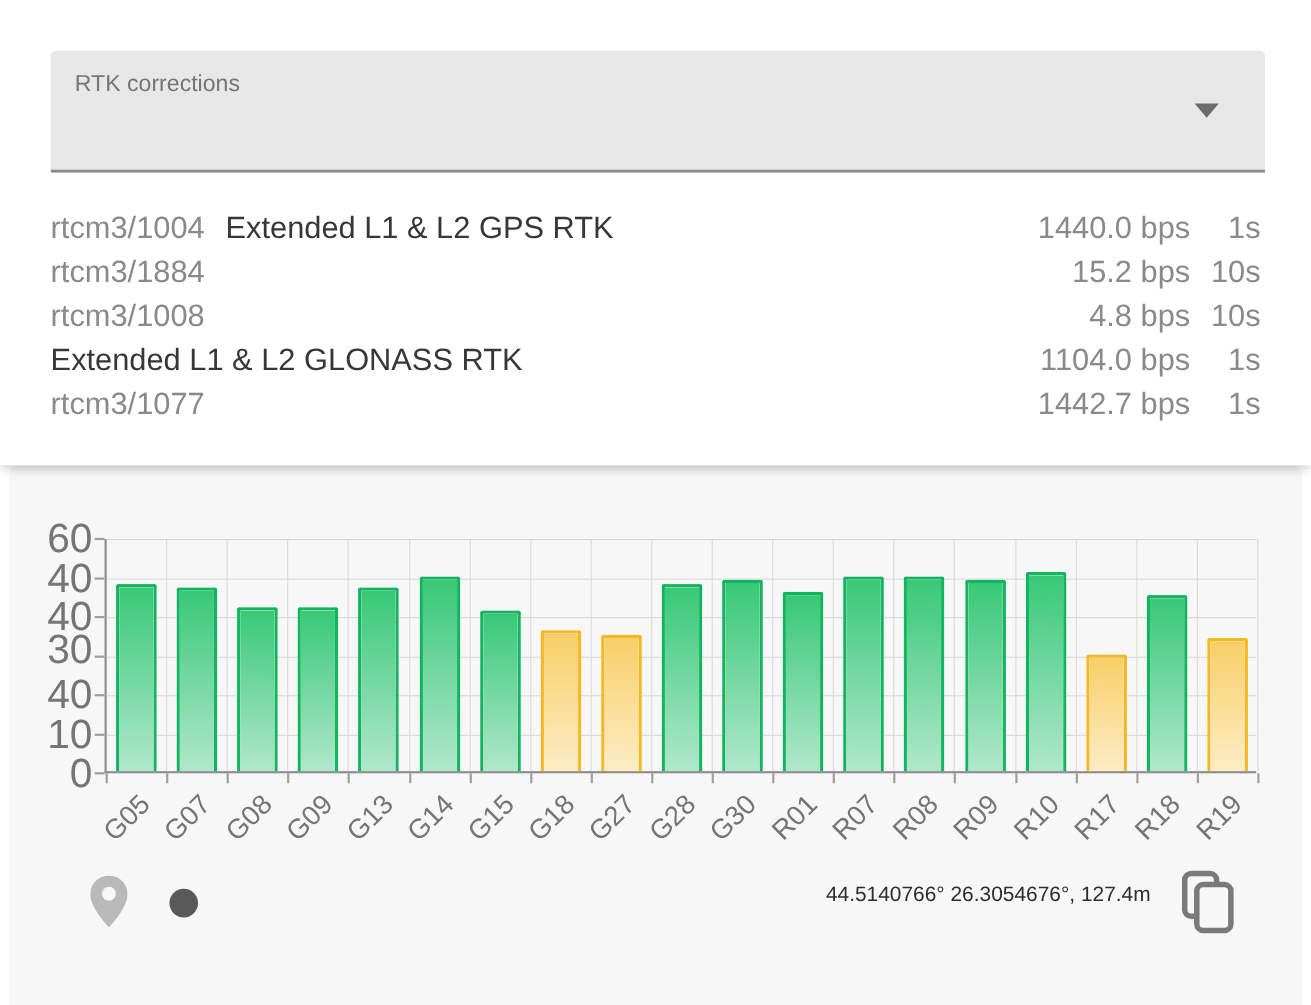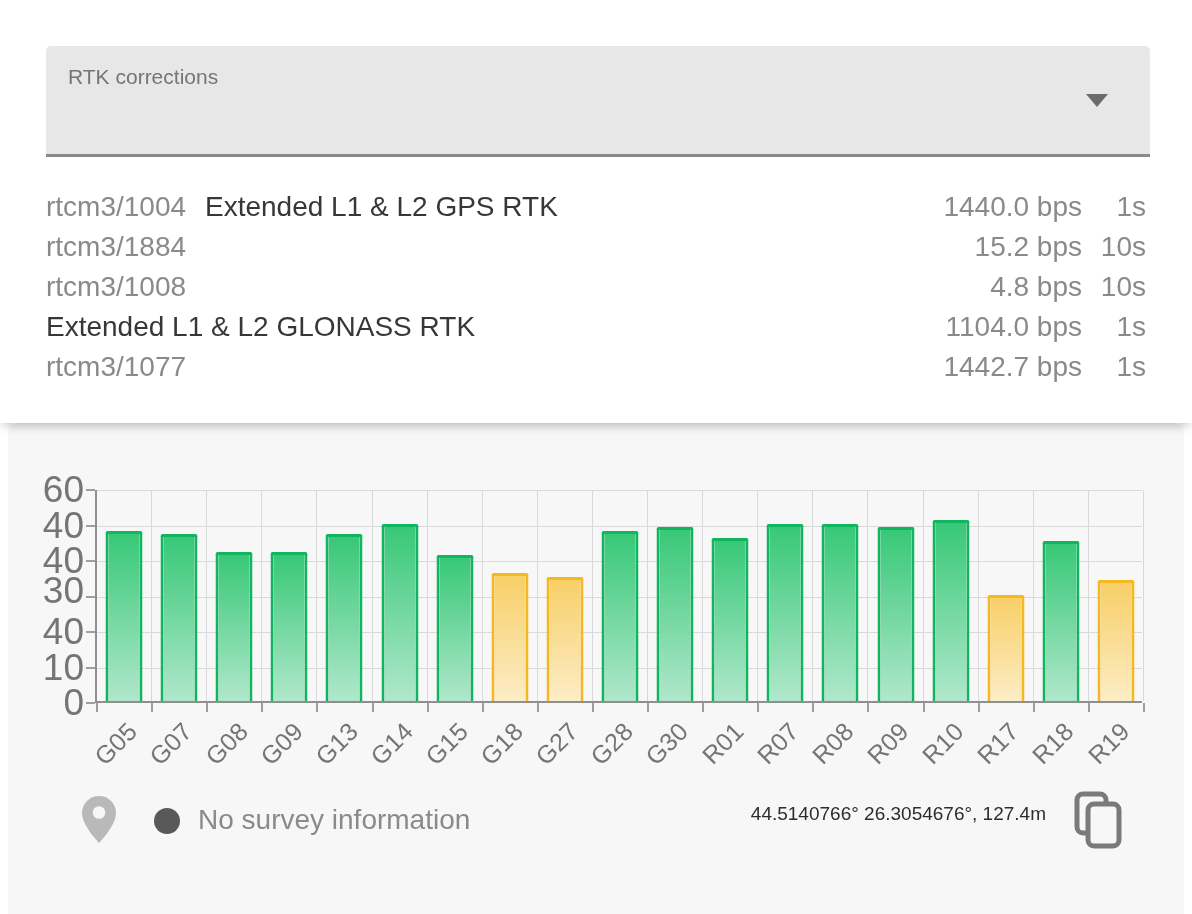--- a/index.html
+++ b/index.html
@@ -248,20 +248,19 @@
       </div>
       <div class="xlabel" style="right: 27.5526px;">R19</div>
     </div>
 
   <div class="status-bar">
     <svg class="pin-icon" width="34" height="47" viewBox="0 0 34 47">
       <path fill="#b9b9b9" d="M17 0C7.6 0 0 7.6 0 17c0 12.7 17 30 17 30s17-17.3 17-30C34 7.6 26.4 0 17 0z"></path>
       <circle cx="17" cy="16.5" r="6.3" fill="#f7f7f7"></circle>
     </svg>
     <div class="status-dot"></div>
-    <div class="status-text">No survey information</div>
     <div class="coords">44.5140766° 26.3054676°, 127.4m</div>
     <svg class="copy-btn" width="48" height="58" viewBox="0 0 48 58">
       <rect x="3" y="3" width="29" height="39" rx="6" fill="none" stroke="#7a7a7a" stroke-width="5"></rect>
       <rect x="14" y="13" width="31" height="42" rx="6" fill="#f7f7f7" stroke="#7a7a7a" stroke-width="5"></rect>
     </svg>
   </div>
 </div>
 
 </body></html>

